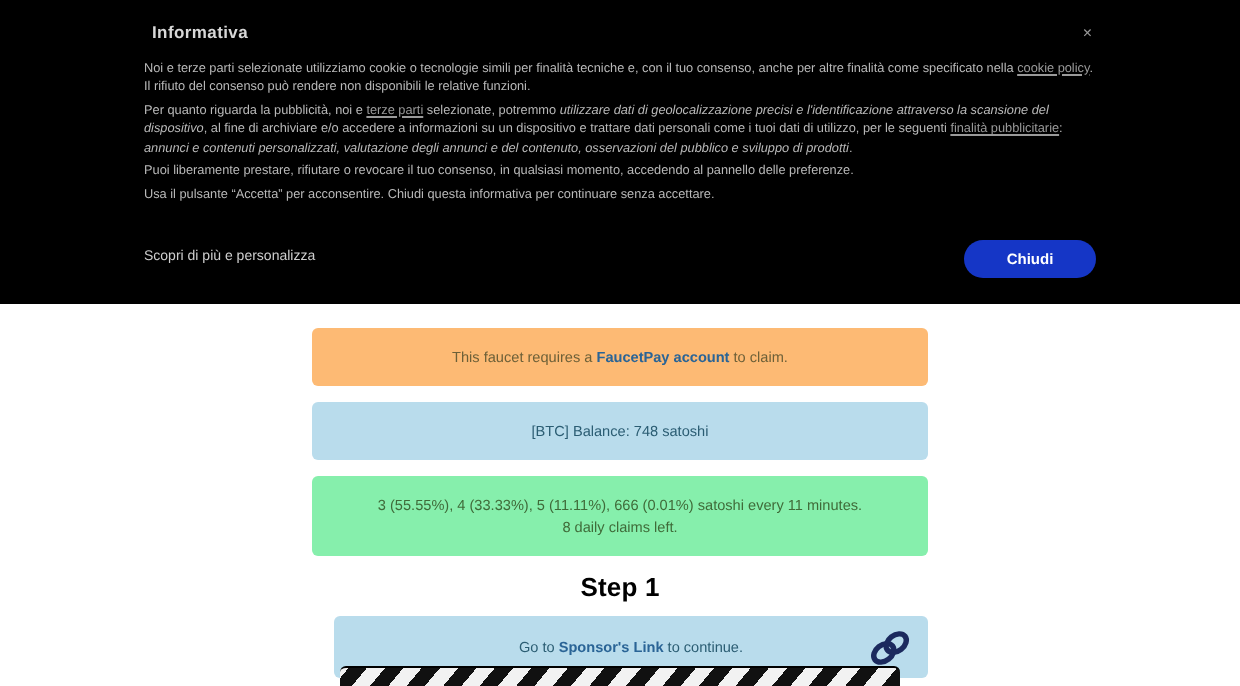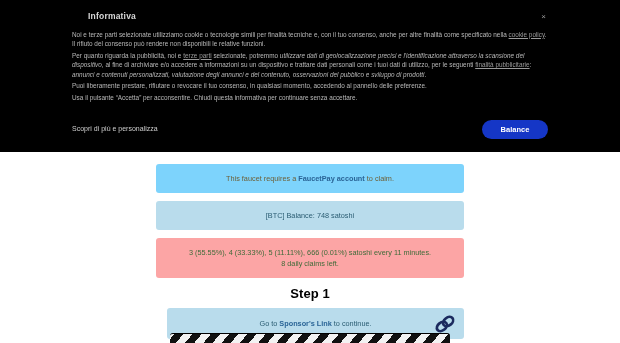--- a/index.html
+++ b/index.html
@@ -30,21 +30,21 @@
     position: absolute;
     left: 72px;
     top: 12px;
     width: 476px;
   }
   .consent-title {
     color: #d8d8d8;
     font-size: 8.5px;
     font-weight: bold;
     letter-spacing: .2px;
-    margin: 0 0 9px 16px;
+    margin: 0 0 9px 4px;
     line-height: 1;
   }
   .consent-close {
     position: absolute;
     right: 0;
     top: 0;
     color: #9a9a9a;
     font-size: 8px;
     line-height: 1;
     cursor: pointer;
@@ -113,29 +113,29 @@
     border-radius: 3px;
     font-size: 7.3px;
     line-height: 11px;
     text-align: center;
     padding: 9px 10px;
     margin-bottom: 8px;
     position: relative;
     box-sizing: border-box;
   }
   .alert-warning {
-    background: #7dd3fc;
+    background: #fdba74;
     color: #6d6038;
   }
   .alert-info {
     background: #b9dcec;
     color: #2b5d73;
   }
   .alert-success {
-    background: #fca5a5;
+    background: #86efac;
     color: #3f6b39;
   }
   .alert a {
     color: #2a6496;
     text-decoration: none;
     font-weight: bold;
   }
   .alert-warning a {
     color: #2a6496;
     font-weight: bold;
@@ -200,21 +200,21 @@
       <p>
         <span>Per quanto riguarda la pubblicità, noi e </span><span class="consent-link">terze parti</span><span> selezionate, potremmo </span><span class="it">utilizzare dati di geolocalizzazione precisi e l'identificazione attraverso la scansione del dispositivo</span><span>, al fine di archiviare e/o accedere a informazioni su un dispositivo e trattare dati personali come i tuoi dati di utilizzo, per le seguenti </span><span class="consent-link">finalità pubblicitarie</span><span>: </span><span class="it">annunci e contenuti personalizzati, valutazione degli annunci e del contenuto, osservazioni del pubblico e sviluppo di prodotti</span><span>.</span>
       </p>
       <p>Puoi liberamente prestare, rifiutare o revocare il tuo consenso, in qualsiasi momento, accedendo al pannello delle preferenze.</p>
       <p>Usa il pulsante “Accetta” per acconsentire. Chiudi questa informativa per continuare senza accettare.</p>
     </div>
   </div>
 
   <div class="consent-actions">
     <span class="consent-more">Scopri di più e personalizza</span>
-    <button class="consent-accept">Balance</button>
+    <button class="consent-accept">Chiudi</button>
   </div>
 </div>
 
 <div id="page">
   <div class="container">
 
     <div class="alert alert-warning">
       <span>This faucet requires a </span><a>FaucetPay account</a><span> to claim.</span>
     </div>
 

